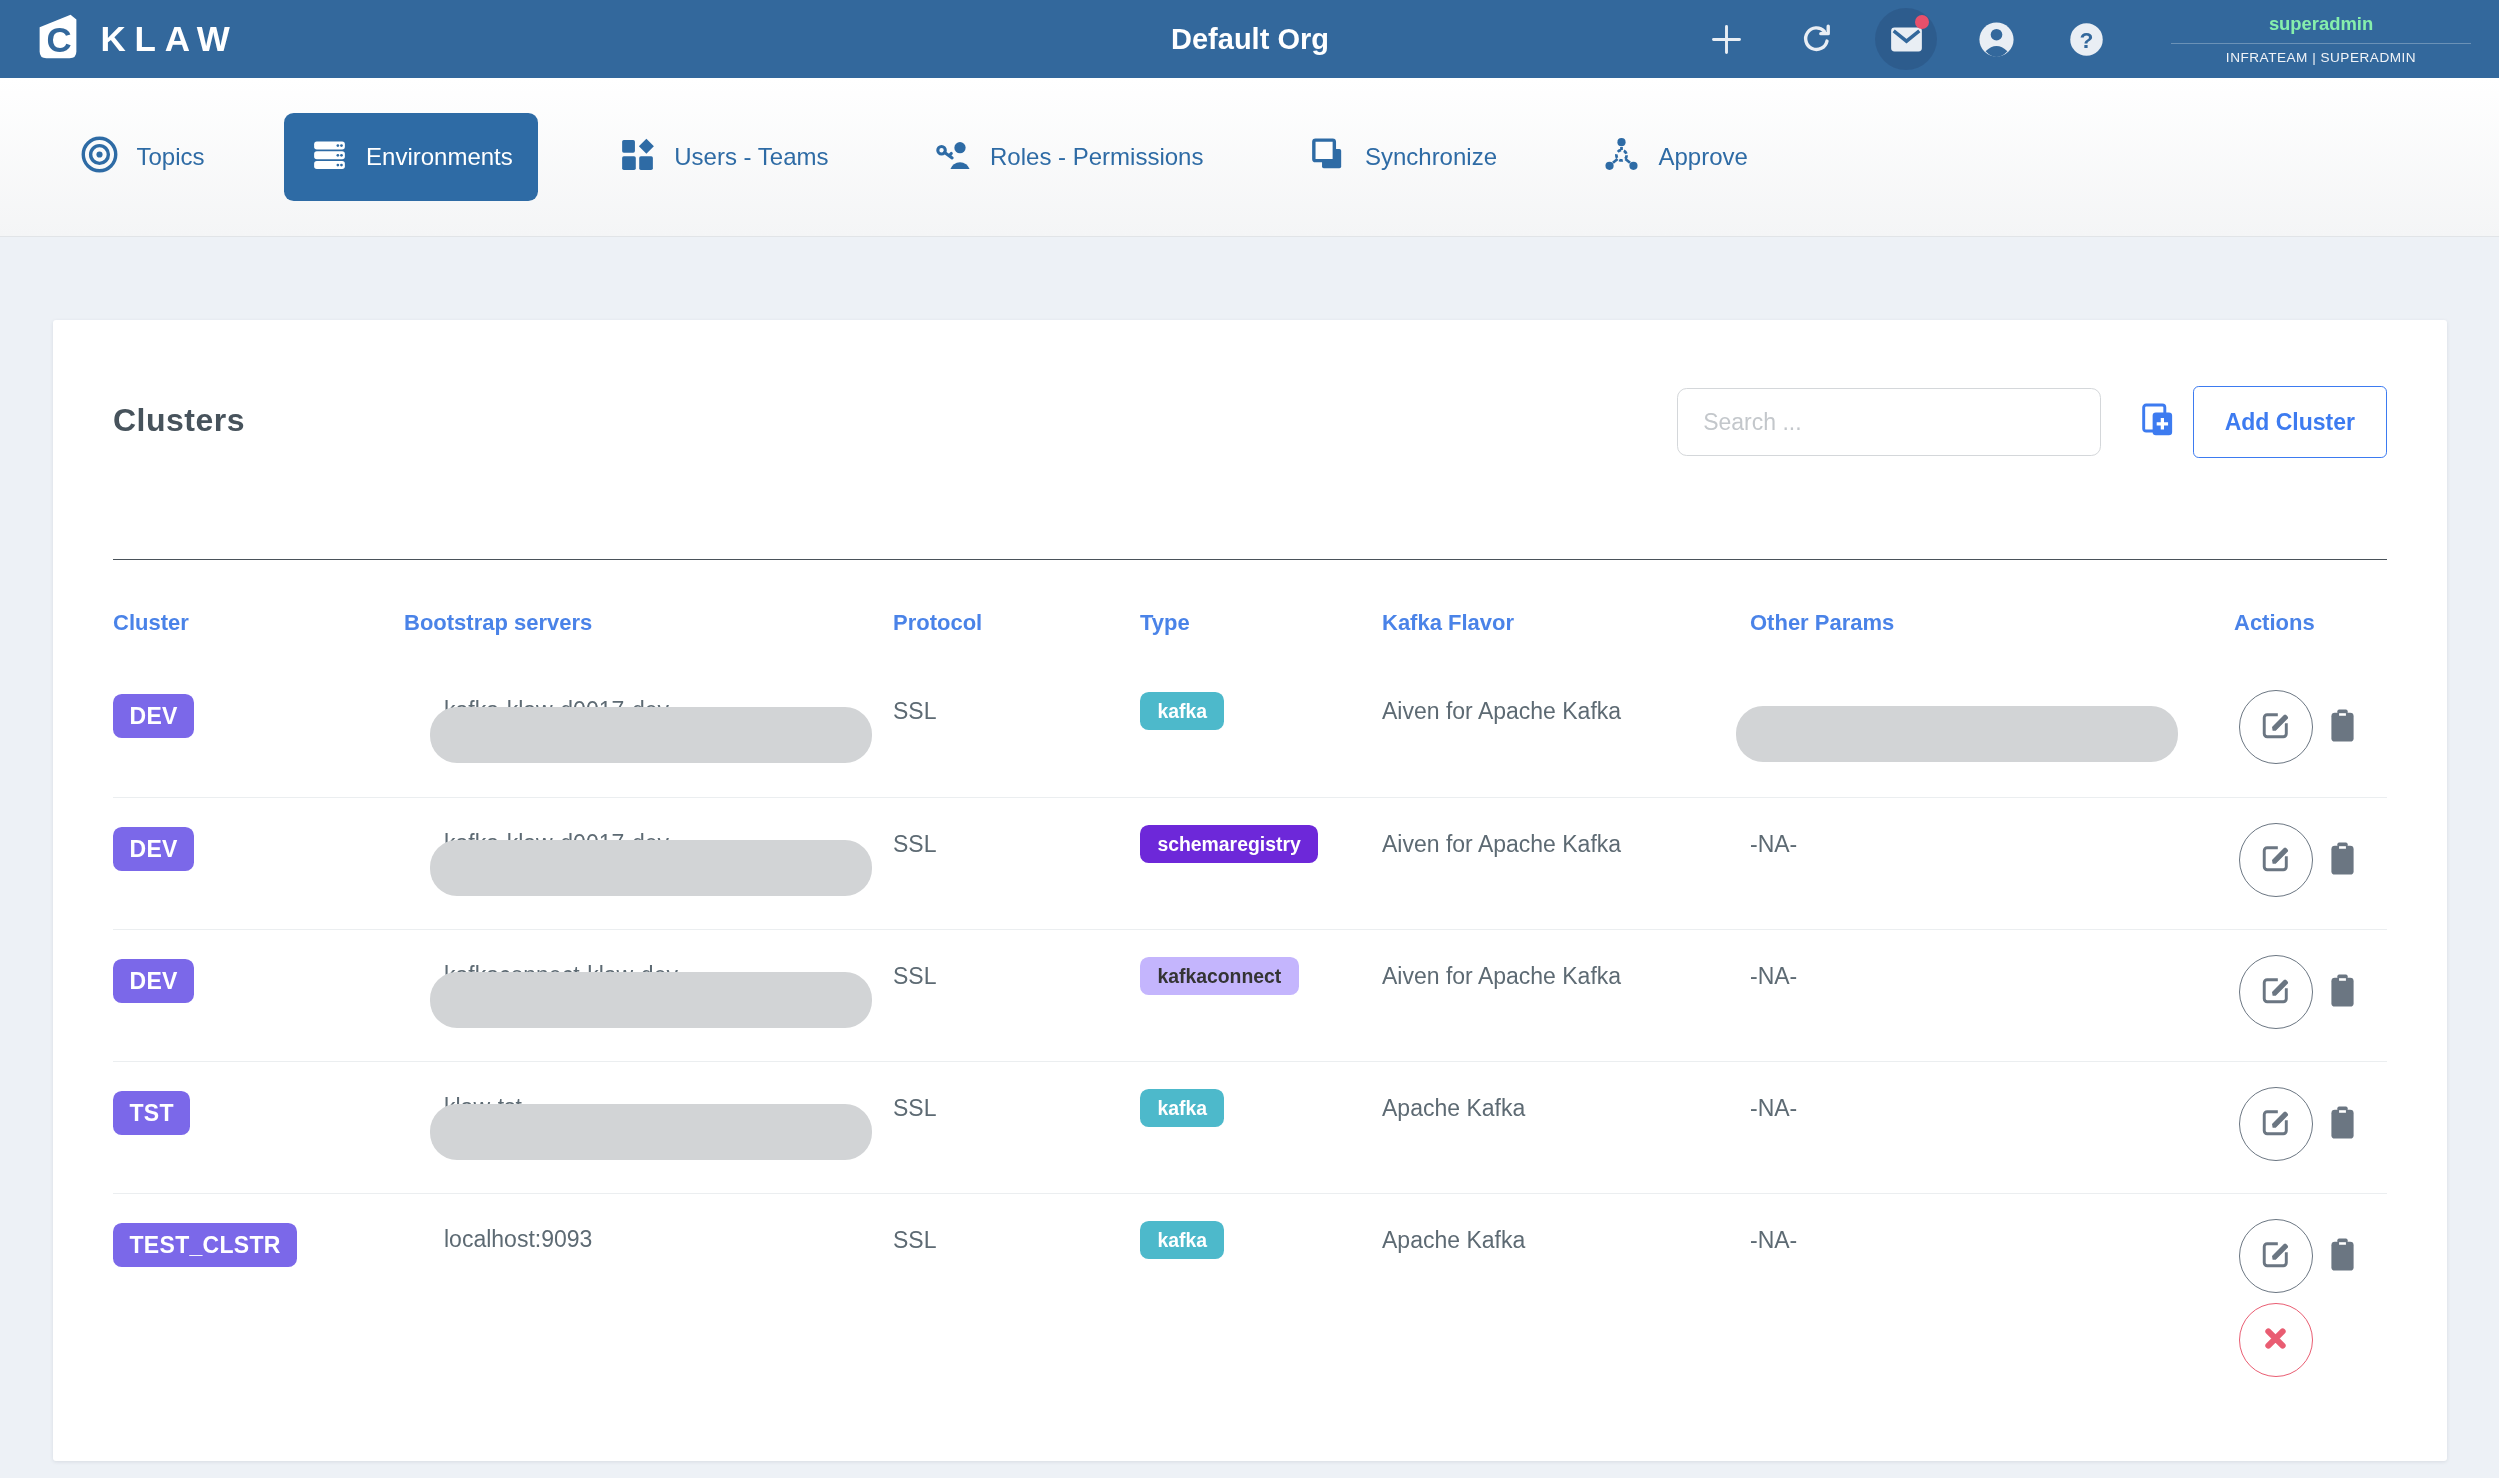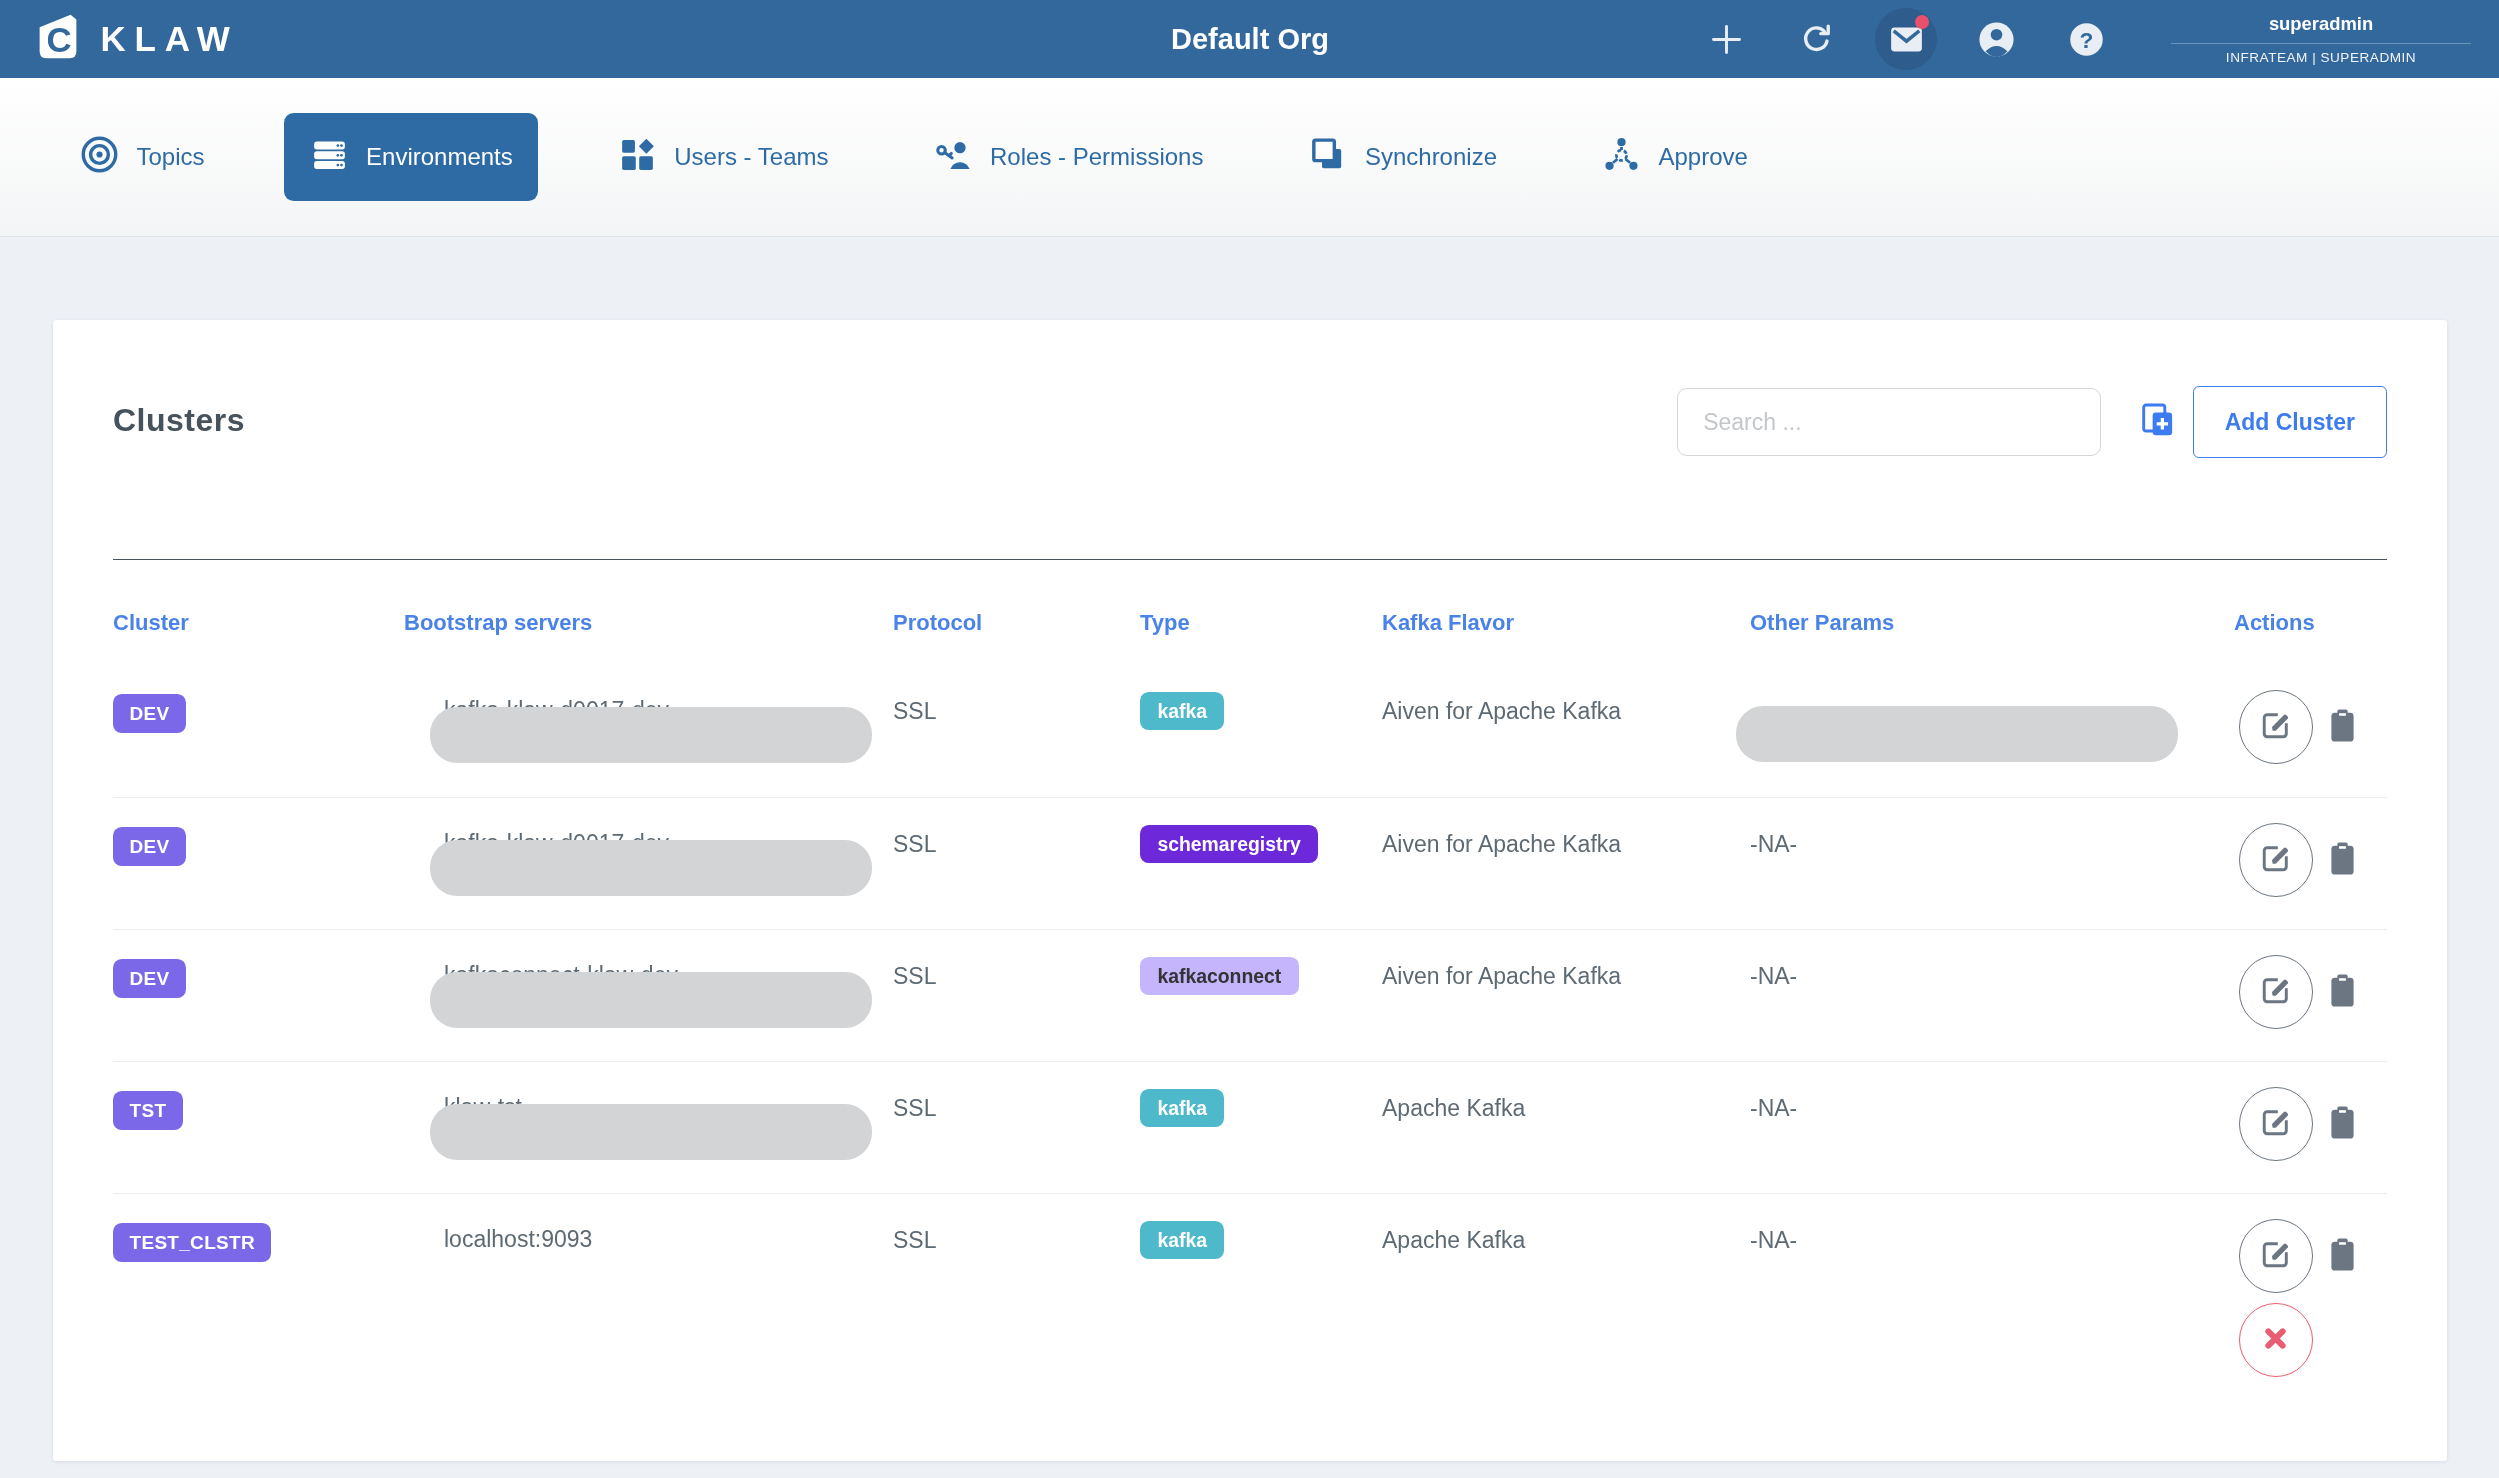--- a/index.html
+++ b/index.html
@@ -19,21 +19,21 @@
   
   .navbar{position:relative;height:78px;background:var(--navbar-bg);display:flex;align-items:center;padding:0 29px;color:#fff;}
   .brand{display:flex;align-items:center;gap:13.6px;cursor:pointer;}
   .brand-name{font-size:35px;font-weight:600;letter-spacing:8.7px;color:#fff;}
   .org-title{position:absolute;left:50%;transform:translateX(-50%);top:0;height:78px;display:flex;align-items:center;font-size:29px;font-weight:600;}
   .nav-actions{margin-left:auto;display:flex;align-items:center;gap:45px;margin-right:62px;}
   .nav-icon-btn{position:relative;background:none;border:none;cursor:pointer;display:flex;align-items:center;justify-content:center;width:45px;height:45px;}
   .mail-halo{position:absolute;width:62px;height:62px;border-radius:50%;background:rgba(20,40,80,.18);left:-8.7px;top:-8.7px;}
   .mail-dot{position:absolute;top:-1.9px;right:0;width:14.5px;height:14.5px;border-radius:50%;background:#e8506b;}
   .user-block{width:300px;text-align:center;}
-  .user-name{font-size:18.4px;font-weight:600;color:#ffffff;}
+  .user-name{font-size:18.4px;font-weight:600;color:#86efac;}
   .user-divider{border:none;border-top:1px solid rgba(255,255,255,.28);margin:7.8px 0 6.8px;}
   .user-subtitle{font-size:13.6px;letter-spacing:0.5px;color:#f0f3f7;}
 
   
   .tabbar{height:159px;background:linear-gradient(#ffffff,#f4f5f6);border-bottom:1px solid #e1e4e7;display:flex;align-items:center;padding:0 54px;gap:54px;}
   .tab{display:flex;align-items:center;gap:16.5px;color:var(--accent);font-size:24px;font-weight:500;cursor:pointer;padding:20.3px 25px;border-radius:9.7px;white-space:nowrap;}
   .tab.active{background:var(--accent);color:#fff;}
   .tab svg{flex:0 0 auto;}
 
   
@@ -48,21 +48,21 @@
   .add-cluster-btn{height:72px;padding:0 31px;border:1.5px solid var(--btn-blue);border-radius:5.8px;background:#fff;color:var(--btn-blue);font-size:23px;font-weight:600;cursor:pointer;}
   .dark-divider{border:none;border-top:1.9px solid #4a525a;margin-top:101px;}
 
   
   .thead,.trow{display:grid;grid-template-columns:291px 489px 247px 242px 368px 484px 1fr;}
   .thead{padding:50px 0 29px;}
   .th{font-size:22px;font-weight:700;color:var(--header-blue);}
   .trow{padding:25px 0 15.5px;min-height:132px;align-items:start;}
   .trow + .trow{border-top:1px solid #ebeef0;}
   .td{font-size:23px;color:var(--cell-gray);}
-  .cluster-badge{display:inline-block;background:var(--purple);color:#fff;font-size:19px;font-weight:700;padding:8.7px 16.5px;border-radius:8.7px;margin-top:3.9px;letter-spacing:0.3px;}
+  .cluster-badge{display:inline-block;background:var(--purple);color:#fff;font-size:23px;font-weight:700;padding:8.7px 16.5px;border-radius:8.7px;margin-top:3.9px;letter-spacing:0.3px;}
   .type-badge{display:inline-block;font-size:19.4px;font-weight:700;padding:7.8px 17.4px;border-radius:8.7px;margin-top:1.9px;}
   .td-protocol,.td-flavor,.td-params{padding-top:7.8px;}
   .td-bootstrap{position:relative;line-height:41px;margin-left:40px;}
   .bs-line{white-space:nowrap;overflow:hidden;max-width:475px;}
   .redact-blob{position:absolute;left:-13.6px;top:17.4px;width:442px;height:56px;background:var(--redact);border-radius:27px;}
   .params-redacted{position:relative;line-height:41px;margin-top:-7.8px;}
   .params-redacted .sp{height:41px;}
   .params-redacted .redact-blob{top:15.5px;}
 
   .td-actions{display:grid;grid-template-columns:83px 50px;row-gap:9.7px;align-items:center;justify-items:center;}

